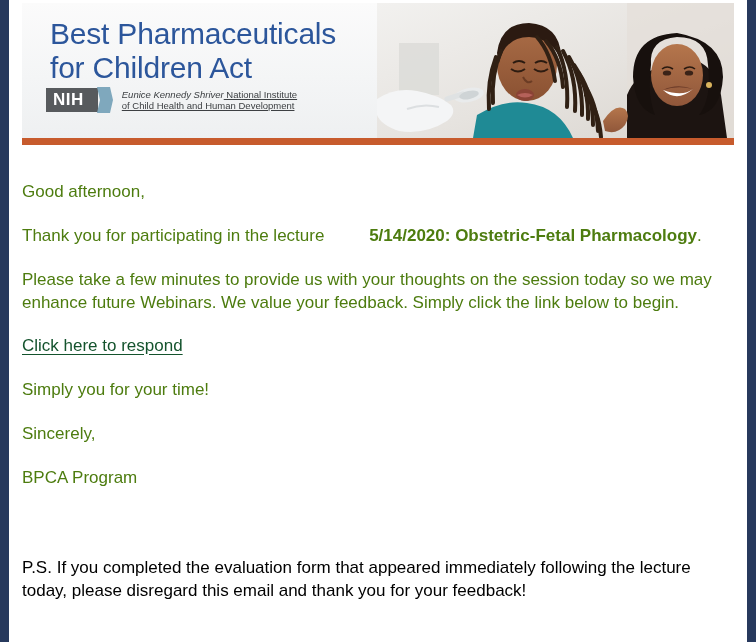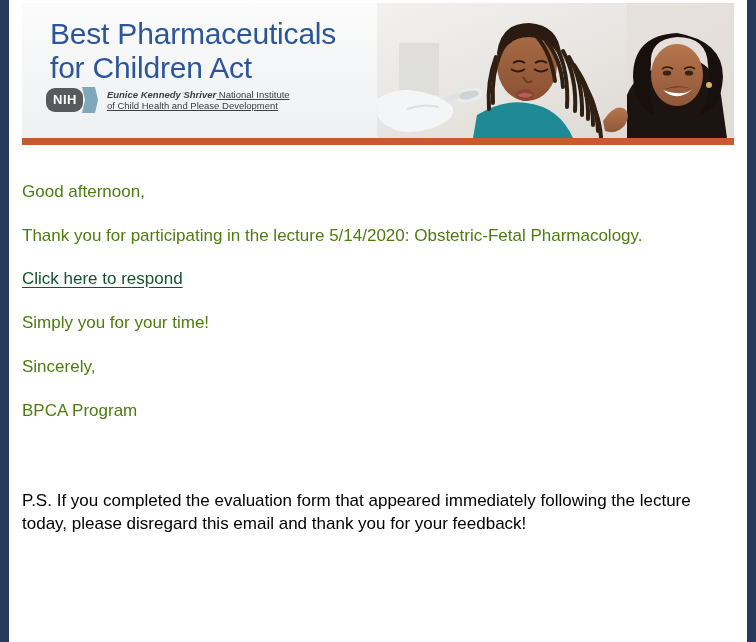--- a/index.html
+++ b/index.html
@@ -80,41 +80,40 @@
     align-items: center;
   }
   .nih-mark {
     position: relative;
     display: flex;
     align-items: center;
   }
   .nih-box {
     background: #575a5d;
     color: #ffffff;
-    font-size: 13px;
+    font-size: 17px;
     font-weight: 700;
     letter-spacing: 0.5px;
-    padding: 3px 6px 4px 7px;
+    padding: 3px 14px 4px 7px;
     line-height: 17px;
     font-family: "Liberation Sans", sans-serif;
-    border-radius: 9px;
   }
   .nih-chevron {
     width: 16px;
     height: 26px;
     margin-left: -1px;
     display: block;
   }
   .nih-text {
     margin-left: 9px;
     color: #3d4043;
     font-size: 9.5px;
     line-height: 11.5px;
   }
-  .nih-text .ital { font-style: italic; font-weight: 700; }
+  .nih-text .ital { font-style: italic; font-weight: 400; }
   .nih-text .reg  { font-weight: 400; text-decoration: underline; }
 
   
   .banner-photo {
     position: relative;
     width: 357px;
     height: 135px;
     flex: none;
     overflow: hidden;
     background: #efe6df;
@@ -139,21 +138,21 @@
     color: #000000;
     font-size: 17px;
     line-height: 22px;
   }
   .para {
     margin: 0 0 21px 0;
     font-size: 17px;
     line-height: 23px;
     color: #4d7c0f;
   }
-  .para b { font-weight: 400; }
+  .para b { font-weight: 700; margin-left: 40px; }
   .link-line { margin: 0 0 21px 0; }
   .resp-link {
     color: #14532d;
     font-size: 17px;
     text-decoration: underline;
     text-underline-offset: 3px;
     cursor: pointer;
   }
   .spacer-line { height: 46px; }
   .ps {
@@ -182,21 +181,21 @@
           <div class="nih-mark">
             <div class="nih-box">NIH</div>
             <svg class="nih-chevron" viewBox="0 0 16 26">
               <path d="M0 0 L13 0 L16 13 L13 26 L0 26 L3 13 Z" fill="#7fa8bd"></path>
             </svg>
           </div>
           <div class="nih-text">
             <div>
               <span class="ital">Eunice Kennedy Shriver</span><span class="reg"> National Institute</span>
             </div>
-            <div class="reg">of Child Health and Please Development</div>
+            <div class="reg">of Child Health and Human Development</div>
           </div>
         </div>
       </div>
 
       <div class="banner-photo">
         <svg width="357" height="135" viewBox="0 0 357 135">
           <defs>
             <linearGradient id="bgG" x1="0" y1="0" x2="1" y2="1">
               <stop offset="0%" stop-color="#f2f1ef"></stop>
               <stop offset="55%" stop-color="#e6e3df"></stop>
@@ -267,20 +266,21 @@
     </div>
     <div class="banner-orange"></div>
   </div>
 
   <div class="letter">
 
     <p class="para">Good afternoon,</p>
 
     <p class="para"><span>Thank you for participating in the lecture </span><b>5/14/2020: Obstetric-Fetal Pharmacology</b><span>.</span></p>
 
+    <p class="para">Please take a few minutes to provide us with your thoughts on the session today so we may enhance future Webinars. We value your feedback. Simply click the link below to begin.</p>
 
     <p class="link-line"><a class="resp-link" href="#">Click here to respond</a></p>
 
     <p class="para">Simply you for your time!</p>
 
     <p class="para">Sincerely,</p>
 
     <p class="para">BPCA Program</p>
 
     <div class="spacer-line"></div>

